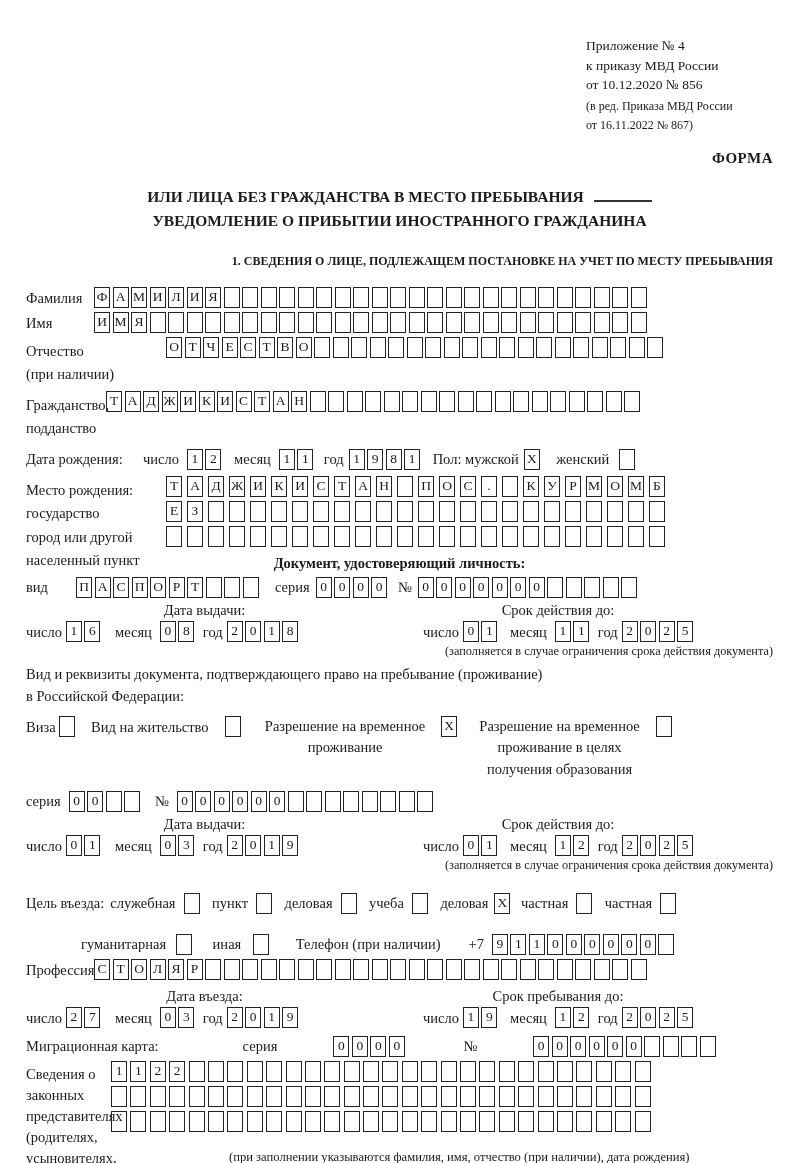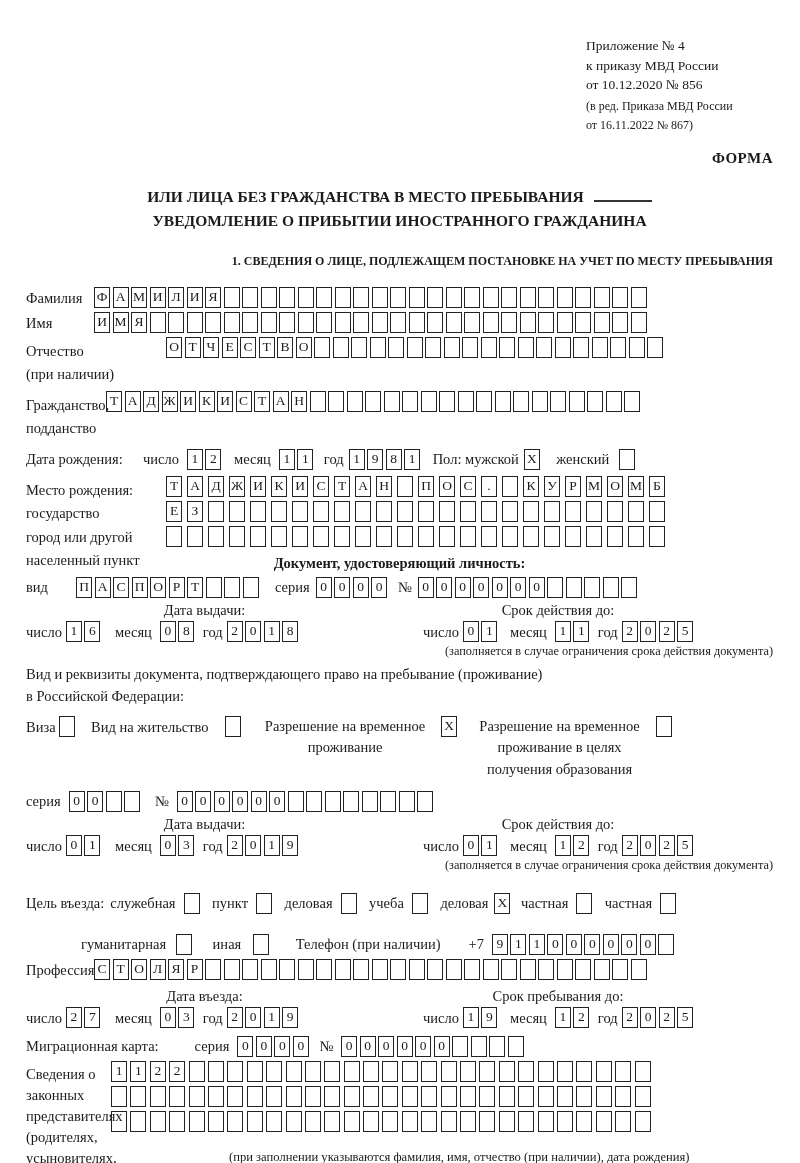--- a/index.html
+++ b/index.html
@@ -647,21 +647,21 @@
       <span class="lbl" style="margin-left:6px;">год</span>
       <span class="cells" style="margin-left:4px;">
           <span class="cell">2</span>
           <span class="cell">0</span>
           <span class="cell">2</span>
           <span class="cell">5</span>
         </span>
     </span>
   </div>
 
-  <div class="row inline" style="margin-top:8px;">
+  <div class="row inline" style="margin-top:8px;gap:48px;">
     <span class="lbl">Миграционная карта:</span>
     <span class="lbl" style="margin-left:36px;">серия</span>
     <span class="cells" style="margin-left:8px;">
         <span class="cell">0</span>
         <span class="cell">0</span>
         <span class="cell">0</span>
         <span class="cell">0</span>
       </span>
     <span class="lbl" style="margin-left:8px;">№</span>
     <span class="cells" style="margin-left:8px;">

